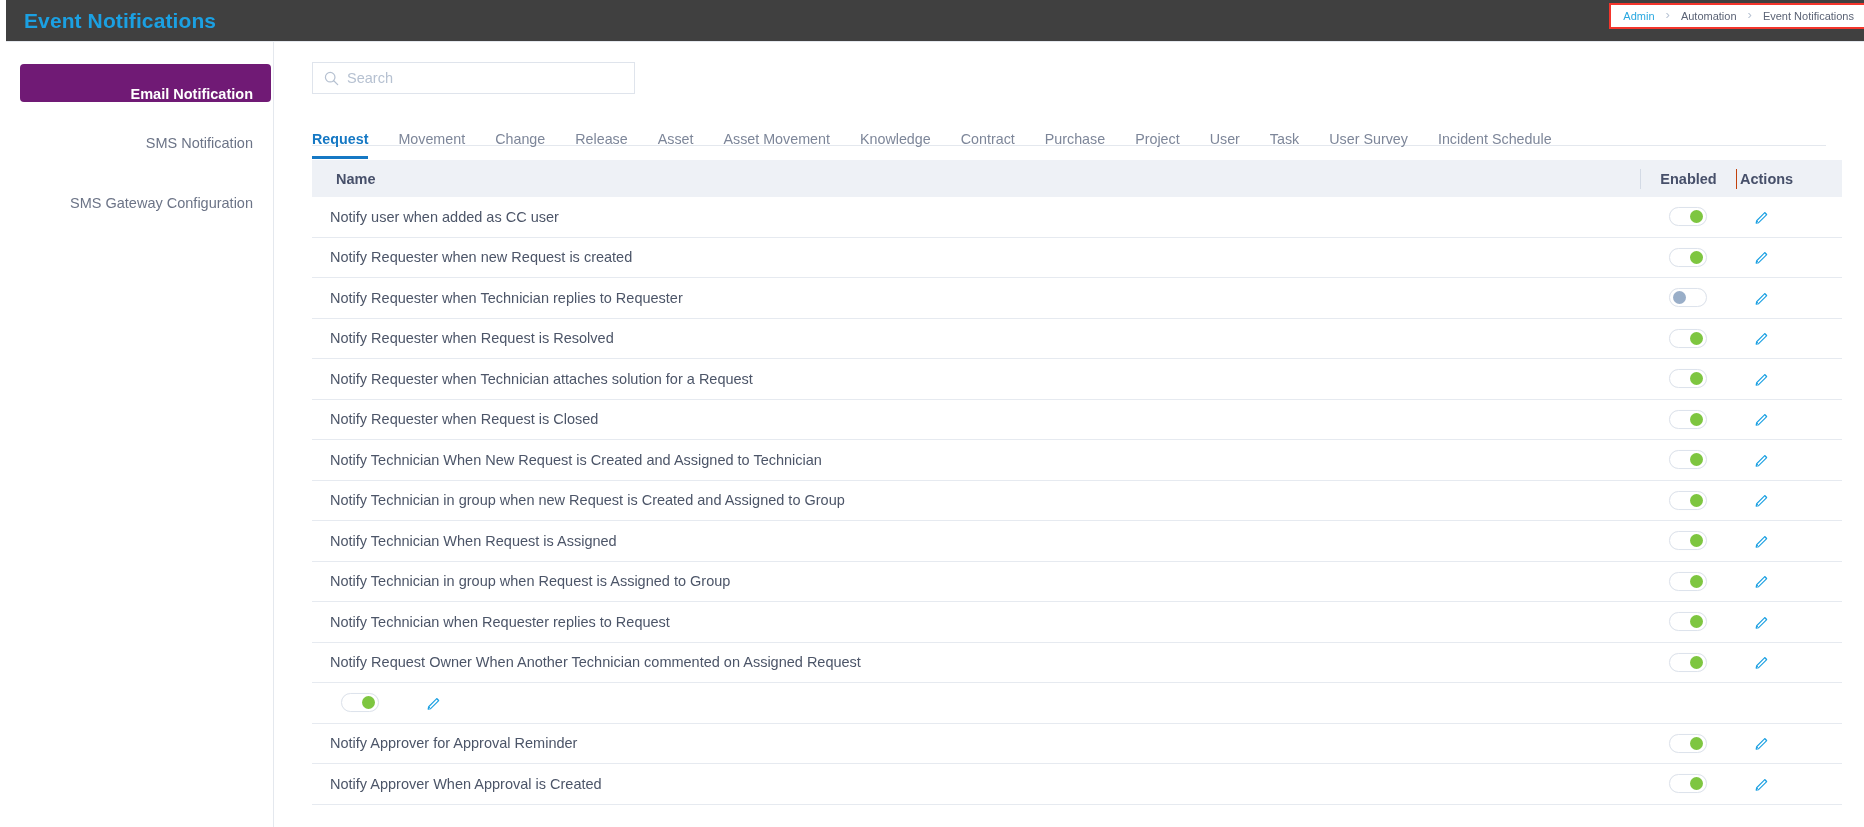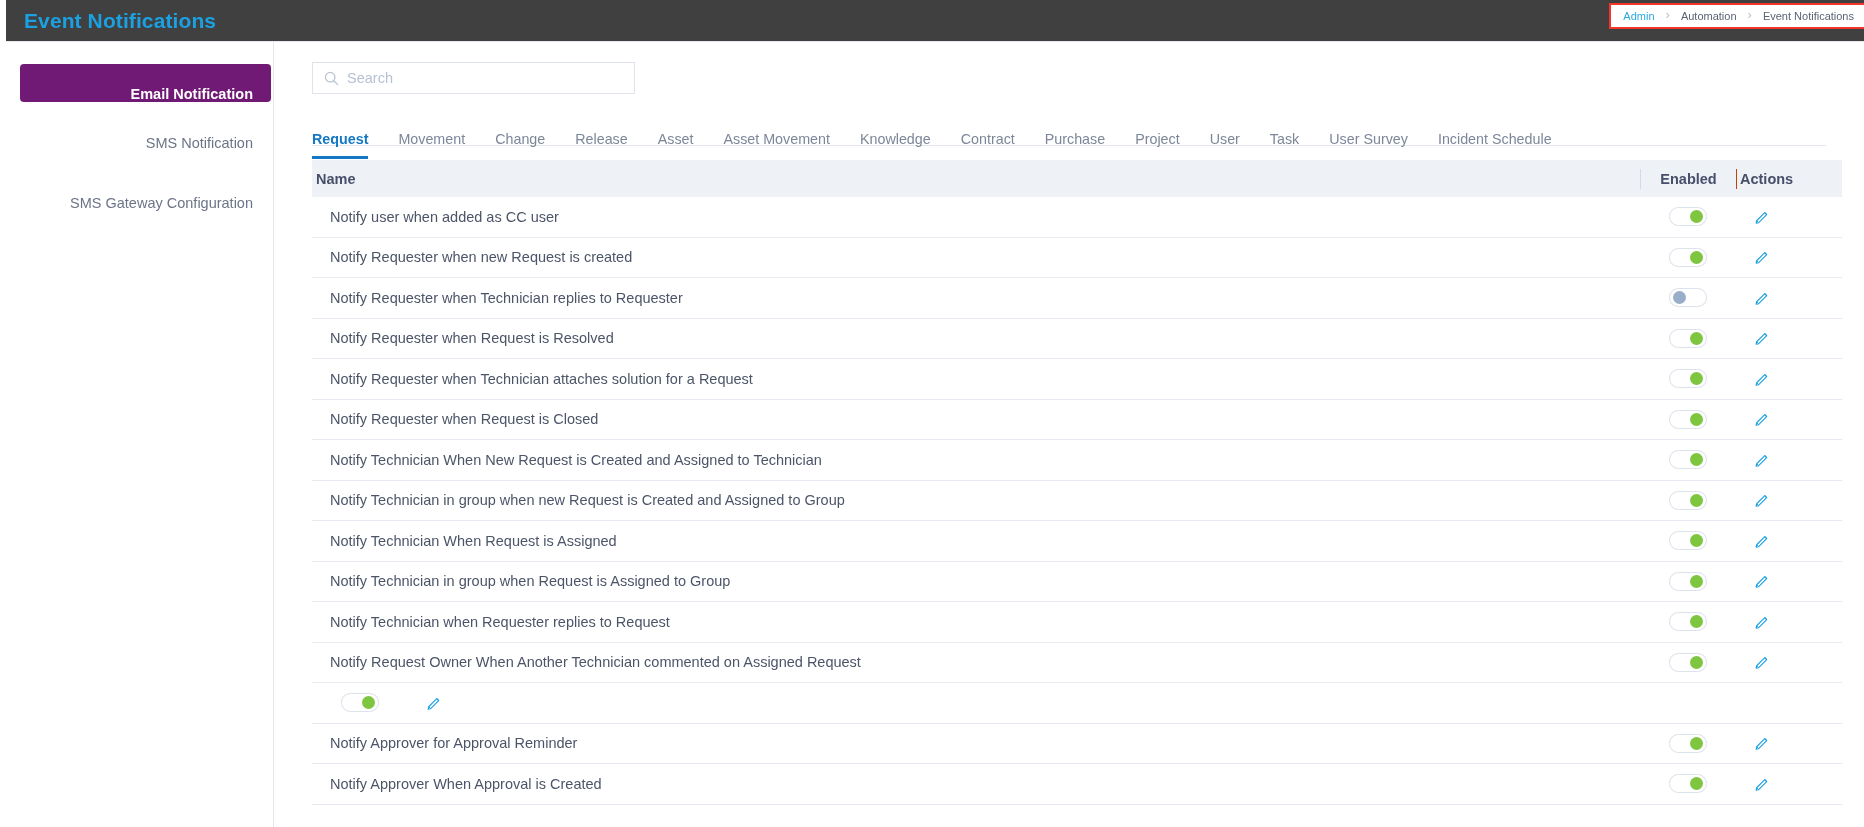--- a/index.html
+++ b/index.html
@@ -159,21 +159,21 @@
   }
   .thead {
     display: flex;
     align-items: center;
     height: 37px;
     background: #eef1f6;
     font-size: 14.5px;
     color: #47506a;
     font-weight: 600;
   }
-  .th-name { padding-left: 4px; flex: 1; }
+  .th-name { padding-left: 24px; flex: 1; }
   .th-enabled {
     width: 96px;
     text-align: center;
     border-left: 1px solid #d3dae5;
     height: 20px;
     line-height: 20px;
   }
   .th-actions {
     width: 106px;
     padding-left: 3px;

